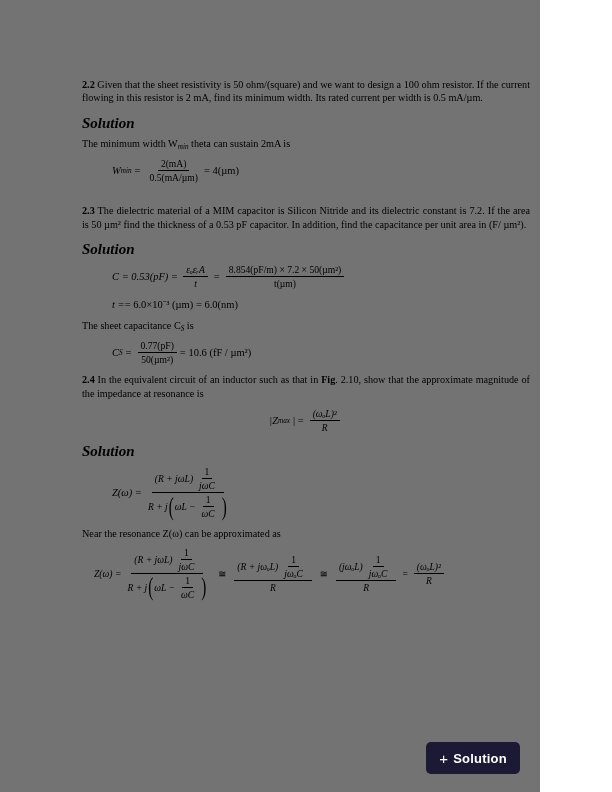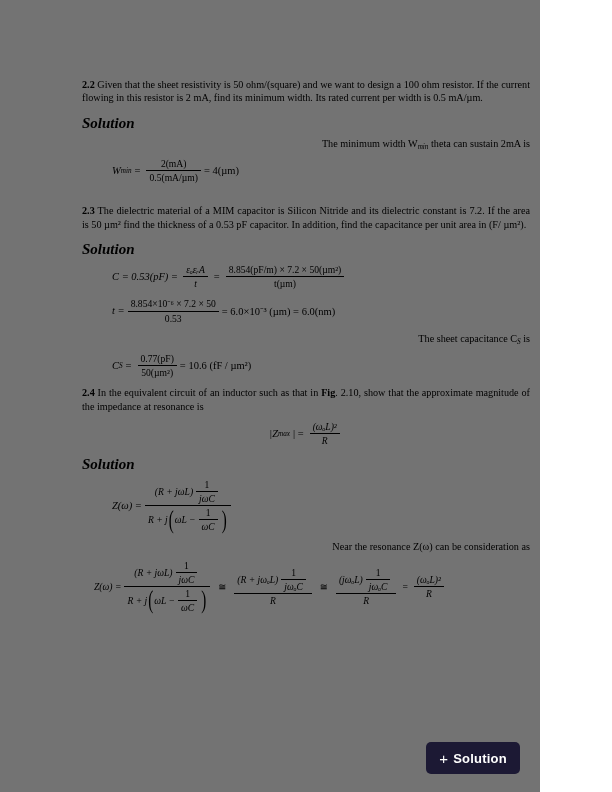--- a/index.html
+++ b/index.html
@@ -40,21 +40,20 @@
   .solution {
     font-weight: bold;
     font-style: italic;
     font-size: 15px;
     margin: 10px 0 5px 0;
   }
   .lead {
     font-size: 10.2px;
     line-height: 1.32;
     margin: 0 0 4px 0;
-    text-align: right;
   }
   .math-block {
     margin: 6px 0 8px 0;
     font-family: "Liberation Serif", serif;
     font-style: italic;
     font-size: 10.5px;
   }
   .math-indent {
     padding-left: 30px;
   }
@@ -62,20 +61,21 @@
     text-align: center;
   }
   .eq {
     display: inline-flex;
     align-items: center;
     white-space: nowrap;
   }
   .frac {
     display: inline-flex;
     flex-direction: column;
+    align-items: center;
     vertical-align: middle;
     margin: 0 3px;
     text-align: center;
   }
   .frac > .num {
     padding: 0 3px 1px 3px;
     border-bottom: 1px solid #000;
     font-size: 9.6px;
     white-space: nowrap;
   }
@@ -165,24 +165,20 @@
         <span class="frac">
           <span class="num rm">8.854(pF/m) × 7.2 × 50(µm²)</span>
           <span class="den rm">t(µm)</span>
         </span>
       </span>
     </div>
 
     <div class="math-block math-indent" style="margin-top:2px">
       <span class="eq">
         <span>t =</span>
-        <span class="frac">
-          <span class="num rm">8.854×10⁻⁶ × 7.2 × 50</span>
-          <span class="den rm">0.53</span>
-        </span>
         <span class="rm">= 6.0×10⁻³ (µm) = 6.0(nm)</span>
       </span>
     </div>
 
     <p class="lead"><span>The sheet capacitance C</span><sub>S</sub><span> is</span></p>
 
     <div class="math-block math-indent">
       <span class="eq">
         <span>C</span>
           <sub>S</sub>
@@ -234,21 +230,21 @@
                 <span class="num rm">1</span>
                 <span class="den">ωC</span>
               </span>
               <span class="big-paren">)</span>
             </span>
           </span>
         </span>
       </span>
     </div>
 
-    <p class="lead">Near the resonance Z(ω) can be consideration as</p>
+    <p class="lead">Near the resonance Z(ω) can be approximated as</p>
 
     <div class="math-block" style="padding-left:12px;font-size:9.6px">
       <span class="eq">
         <span>Z(ω) =</span>
 
         <span class="frac">
           <span class="num">
             <span class="eq">
               <span>(R + jωL)</span>
               <span class="frac">

